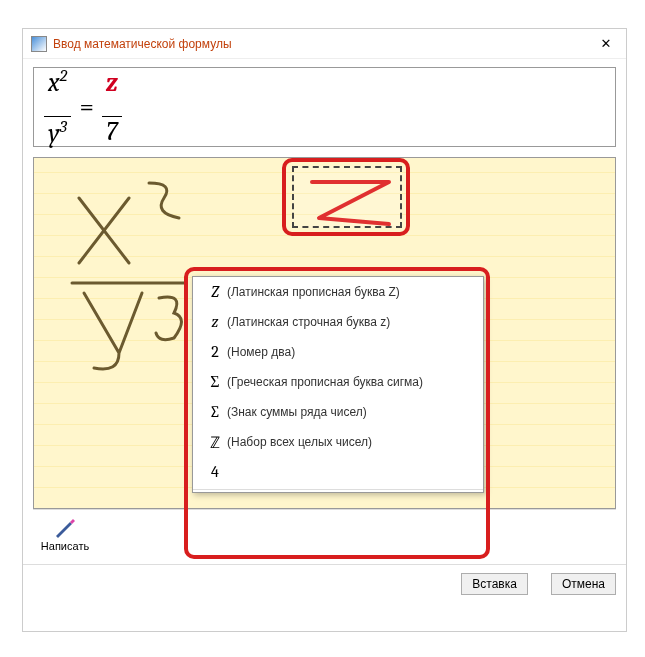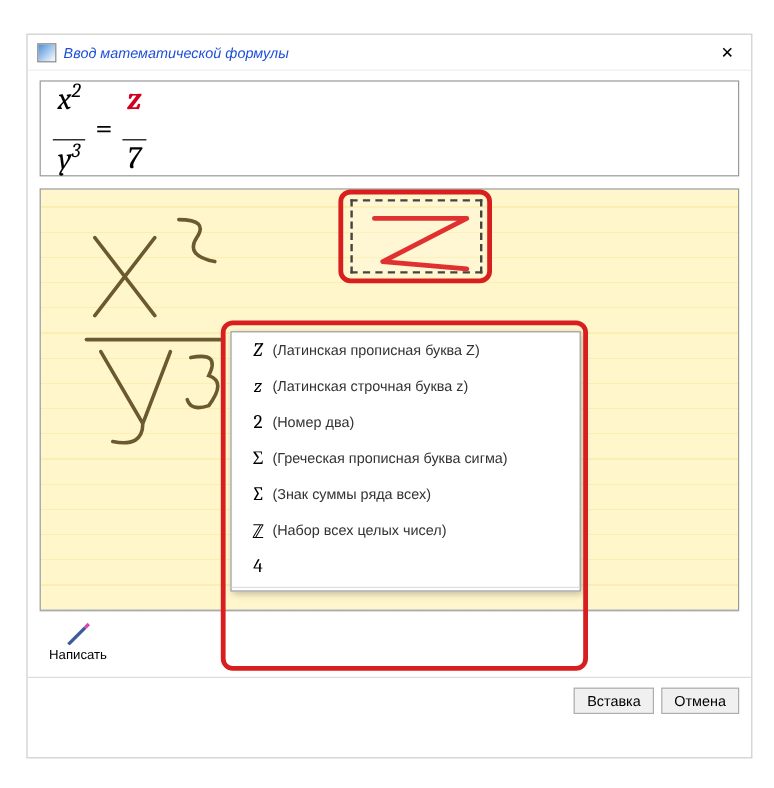--- a/index.html
+++ b/index.html
@@ -1,38 +1,38 @@
 <!DOCTYPE html>
 <html><head>
 <meta charset="utf-8">
 <style>
 * { box-sizing: border-box; margin: 0; padding: 0; }
 body { font-family: "Segoe UI", Tahoma, sans-serif; font-size: 12px; background: #fff; width: 645px; height: 657px; position: relative; }
 .window { position: absolute; left: 22px; top: 28px; width: 605px; height: 604px; border: 1px solid #ccc; background: #fff; }
 .titlebar { height: 30px; display: flex; align-items: center; padding: 0 8px; border-bottom: 1px solid #eee; }
 .titlebar-icon { width: 16px; height: 16px; margin-right: 6px; display: inline-block; background: linear-gradient(135deg,#4a90d9,#fff); border: 1px solid #888; }
-.titlebar-title { flex: 1; font-size: 12px; color: #1d4ed8; font-style: italic; }
+.titlebar-title { flex: 1; font-size: 12px; color: #c2410c; }
 .titlebar-close { width: 24px; text-align: center; cursor: pointer; font-size: 13px; color: #000; }
 .content { padding: 8px 10px; }
 .formula-display { border: 1px solid #999; height: 80px; background: #fff; padding: 4px 10px; font-family: Cambria, serif; font-size: 26px; display: flex; align-items: center; }
 .frac { display: inline-flex; flex-direction: column; text-align: center; font-style: italic; line-height: 1; }
 .frac .num { border-bottom: 1.5px solid #000; padding: 0 4px 20px; }
 .frac .den { padding: 2px 4px 0; }
 .eq { margin: 0 8px; font-style: normal; }
 sup { font-size: 0.65em; }
 .z-red { color: #d00020; font-weight: bold; font-style: italic; }
 .canvas-area { margin-top: 10px; border: 1px solid #999; height: 352px; background: repeating-linear-gradient(0deg,#fff6cc,#fff6cc 20px,#fceeb0 20px,#fceeb0 21px), repeating-linear-gradient(90deg,transparent,transparent 20px,#fceeb0 20px,#fceeb0 21px); position: relative; }
 .hand-stroke { position: absolute; stroke: #6b5a2f; stroke-width: 3; fill: none; stroke-linecap: round; }
 .select-box { position: absolute; left: 258px; top: 8px; width: 110px; height: 62px; border: 2px dashed #444; background: rgba(255,255,255,0.15); }
 .red-highlight-box { position: absolute; left: 248px; top: 0px; width: 128px; height: 78px; border: 4px solid #d81e1e; border-radius: 10px; pointer-events: none; }
 .toolbar { display: flex; align-items: flex-end; gap: 20px; padding: 2px 4px; border-top: 1px solid #ddd; }
 .tool-btn { width: 56px; text-align: center; padding: 2px; cursor: pointer; font-size: 11px; }
 .tool-btn.sel { background: #cfe6fb; border: 1px solid #7eb6e8; }
 .tool-icon { height: 26px; display: flex; align-items: center; justify-content: center; }
-.footer { display: flex; justify-content: flex-end; gap: 6px; padding: 8px 10px; border-top: 1px solid #ddd; }
+.footer { display: flex; justify-content: flex-end; gap: 23px; padding: 8px 10px; border-top: 1px solid #ddd; }
 .footer button { padding: 3px 10px; font-size: 12px; background: #f0f0f0; border: 1px solid #adadad; cursor: pointer; }
 .popup { position: absolute; left: 192px; top: 276px; width: 292px; background: #fff; border: 1px solid #999; box-shadow: 2px 2px 6px rgba(0,0,0,0.25); }
 .popup-item { display: flex; align-items: center; height: 30px; padding: 0 10px; cursor: pointer; }
 .popup-sym { width: 24px; font-family: Cambria, serif; font-size: 16px; font-style: italic; text-align: center; }
 .popup-lbl { font-size: 12px; color: #333; }
 .popup-sep { border-top: 1px solid #ddd; margin: 2px 0; }
 .popup-close { height: 28px; display: flex; align-items: center; padding: 0 10px; cursor: pointer; font-size: 12px; }
 .red-highlight-popup { position: absolute; left: 184px; top: 267px; width: 306px; height: 292px; border: 4px solid #d81e1e; border-radius: 10px; pointer-events: none; }
 </style>
 </head>
@@ -106,21 +106,21 @@
       <div class="popup-item">
         <span class="popup-sym" style="font-style: normal;">2</span>
         <span class="popup-lbl">(Номер два)</span>
       </div>
       <div class="popup-item">
         <span class="popup-sym" style="font-style: normal;">Σ</span>
         <span class="popup-lbl">(Греческая прописная буква сигма)</span>
       </div>
       <div class="popup-item">
         <span class="popup-sym" style="font-style: normal;">∑</span>
-        <span class="popup-lbl">(Знак суммы ряда всех)</span>
+        <span class="popup-lbl">(Знак суммы ряда чисел)</span>
       </div>
       <div class="popup-item">
         <span class="popup-sym" style="font-style: normal;">ℤ</span>
         <span class="popup-lbl">(Набор всех целых чисел)</span>
       </div>
       <div class="popup-item">
         <span class="popup-sym" style="font-style: normal;">4</span>
         <span class="popup-lbl"></span>
       </div>
     </div>

